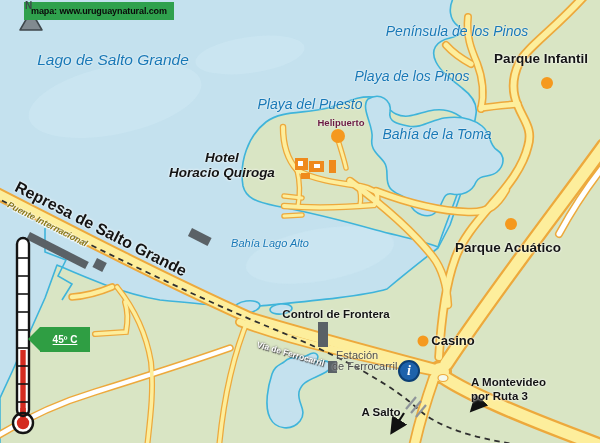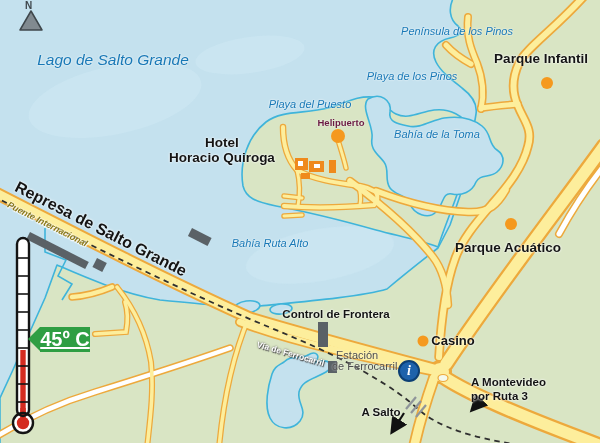--- a/index.html
+++ b/index.html
@@ -14,40 +14,40 @@
   html,body{margin:0;padding:0;}
   #map{position:relative;width:600px;height:443px;overflow:hidden;background:var(--water);
        font-family:"Liberation Sans",sans-serif;}
   #map svg{position:absolute;left:0;top:0;}
   .lbl{position:absolute;white-space:nowrap;z-index:5;}
   .ctr{transform:translate(-50%,-50%);text-align:center;}
   .water-name{color:var(--label_blue);font-style:italic;
       text-shadow:0 0 2px rgba(255,255,255,.8),0 0 2px rgba(255,255,255,.6);}
   .place{font-weight:bold;color:var(--label_black);
       text-shadow:0 0 2px rgba(255,255,255,.9),0 0 3px rgba(255,255,255,.7);}
-  .sz15{font-size:15.5px;} .sz11{font-size:11px;} .sz11s{font-size:11px;}
+  .sz15{font-size:15.5px;} .sz11{font-size:14px;} .sz11s{font-size:11px;}
   .sz13{font-size:13.5px;line-height:15px;} .sz12{font-size:13px;} .sz115{font-size:11.5px;line-height:13.5px;}
   .heli{font-size:9.5px;font-weight:bold;color:var(--helipuerto_maroon);
       text-shadow:0 0 2px rgba(255,255,255,.9);}
   .estacion{font-size:11px;font-weight:normal;line-height:11px;color:var(--estacion_gray);
       text-shadow:0 0 2px rgba(255,255,255,.9);}
   .represa{left:16px;top:177px;transform:rotate(27deg);transform-origin:0 50%;
       font-size:16px;font-weight:bold;color:var(--label_black);
       text-shadow:0 0 2px rgba(255,255,255,.9),0 0 3px rgba(255,255,255,.7);}
   .puente{left:8px;top:199px;transform:rotate(27deg);transform-origin:0 50%;
       font-size:9px;font-weight:bold;font-style:italic;color:var(--puente_olive);
       text-shadow:0 0 2px #fff,0 0 2px #fff,1px 1px 1px #fff;}
   .via{left:257px;top:339px;transform:rotate(16deg);transform-origin:0 50%;
       font-size:8.5px;font-weight:bold;color:#fff;
       text-shadow:0 0 2px #4a4a4a,1px 1px 1px #4a4a4a;}
   .banner{left:24px;top:2px;height:18px;line-height:18px;padding:0 7px;
       background:var(--banner_green);color:#0a0a0a;font-size:9px;font-weight:bold;letter-spacing:-.1px;}
   .compassN{left:25px;top:0px;font-size:10px;font-weight:bold;color:#3f474c;}
   .tag45{left:40px;top:327px;width:50px;height:25px;line-height:25px;text-align:center;
-      background:var(--tag_green);color:#fff;font-size:20px;font-weight:bold;z-index:6;text-decoration:underline;}
+      background:var(--tag_green);color:#fff;font-size:10px;font-weight:bold;z-index:6;text-decoration:underline;}
   .tag45:before{content:"";position:absolute;left:-12px;top:0;width:0;height:0;
       border-top:12.5px solid transparent;border-bottom:12.5px solid transparent;
       border-right:12px solid var(--tag_green);}
   .info-badge{left:398px;top:360px;width:22px;height:22px;border-radius:50%;
       background:var(--info_blue);border:2px solid #0c3f74;box-sizing:border-box;color:#fff;
       font-family:"Liberation Serif",serif;font-weight:bold;font-style:italic;font-size:14px;
       text-align:center;line-height:17px;z-index:6;}
 </style>
 </head>
 <body>
@@ -218,32 +218,33 @@
       <line x1="17.5" y1="312" x2="28.5" y2="312"></line>
       <line x1="17.5" y1="330" x2="28.5" y2="330"></line>
       <line x1="17.5" y1="348" x2="28.5" y2="348"></line>
       <line x1="17.5" y1="366" x2="28.5" y2="366"></line>
       <line x1="17.5" y1="384" x2="28.5" y2="384"></line>
       <line x1="17.5" y1="402" x2="28.5" y2="402"></line>
     </g>
   </g>
 </svg>
 
+<div class="lbl banner">mapa: www.uruguaynatural.com</div>
 <div class="lbl compassN">N</div>
 
 <div class="lbl ctr water-name sz15" style="left:113px;top:60px;">Lago de Salto Grande</div>
 <div class="lbl ctr water-name sz11" style="left:457px;top:31px;">Península de los Pinos</div>
 <div class="lbl ctr water-name sz11" style="left:412px;top:76px;">Playa de los Pinos</div>
 <div class="lbl ctr water-name sz11" style="left:310px;top:104px;">Playa del Puesto</div>
 <div class="lbl ctr water-name sz11" style="left:437px;top:134px;">Bahía de la Toma</div>
-<div class="lbl ctr water-name sz11s" style="left:270px;top:243px;">Bahía Ruta Alto</div>
+<div class="lbl ctr water-name sz11s" style="left:270px;top:243px;">Bahía Lago Alto</div>
 
 <div class="lbl ctr place sz13" style="left:541px;top:58px;">Parque Infantil</div>
 <div class="lbl ctr place sz13" style="left:508px;top:247px;">Parque Acuático</div>
-<div class="lbl ctr place sz13" style="left:222px;top:150px;">
+<div class="lbl ctr place sz13" style="left:222px;top:165px;font-style:italic;">
   <span style="display:block">Hotel</span>
   <span style="display:block">Horacio Quiroga</span>
 </div>
 <div class="lbl ctr heli" style="left:341px;top:122px;">Helipuerto</div>
 <div class="lbl ctr place" style="left:330px;top:314px;font-size:11.5px;padding-left:12px;">Control de Frontera</div>
 <div class="lbl ctr place sz12" style="left:453px;top:340px;">Casino</div>
 <div class="lbl estacion" style="left:332px;top:350px;">
   <span style="display:block;padding-left:4px">Estación</span>
   <span style="display:block">de Ferrocarril</span>
 </div>

